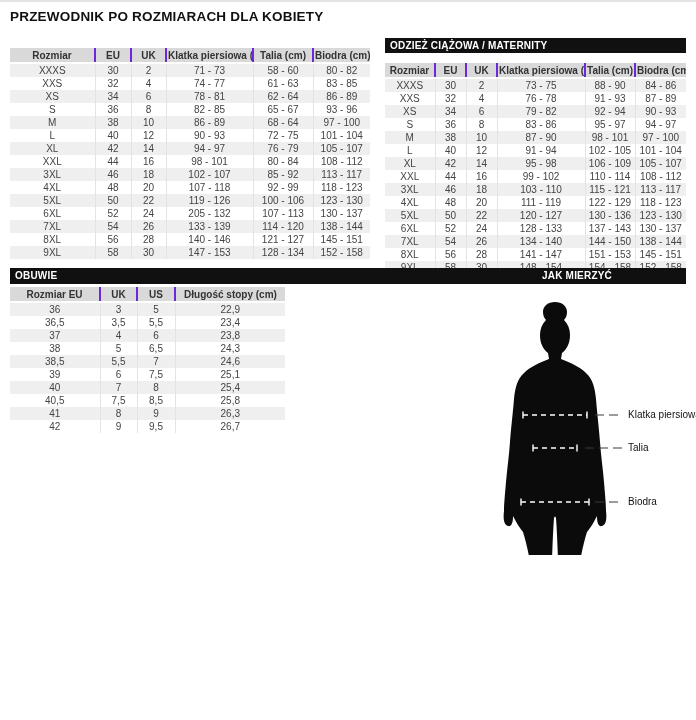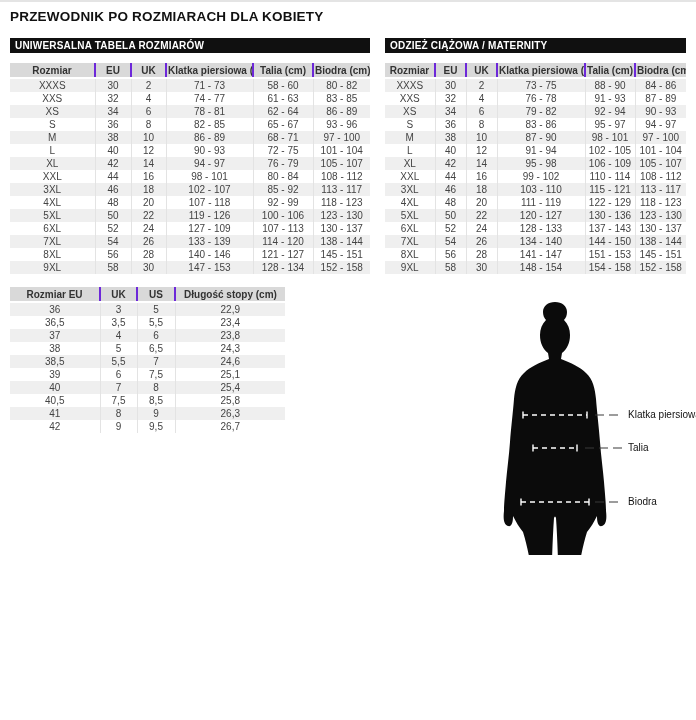--- a/index.html
+++ b/index.html
@@ -42,21 +42,20 @@
 </style>
 </head>
 <body>
 
 <div class="page">
   <div class="top-rule"></div>
 
   <div class="page-title">PRZEWODNIK PO ROZMIARACH DLA KOBIETY</div>
 
   <div class="section tbl-universal">
-    <div class="section-bar">UNIWERSALNA TABELA ROZMIARÓW</div>
   <table class="grid">
         <colgroup>
           <col style="width: 85px;">
           <col style="width: 36px;">
           <col style="width: 35px;">
           <col style="width: 87px;">
           <col style="width: 60px;">
           <col style="width: 57px;">
         </colgroup>
         <thead>
@@ -100,21 +99,21 @@
             <td>8</td>
             <td>82 - 85</td>
             <td>65 - 67</td>
             <td>93 - 96</td>
           </tr>
           <tr>
             <td>M</td>
             <td>38</td>
             <td>10</td>
             <td>86 - 89</td>
-            <td>68 - 71</td>
+            <td>68 - 64</td>
             <td>97 - 100</td>
           </tr>
           <tr>
             <td>L</td>
             <td>40</td>
             <td>12</td>
             <td>90 - 93</td>
             <td>72 - 75</td>
             <td>101 - 104</td>
           </tr>
@@ -155,21 +154,21 @@
             <td>50</td>
             <td>22</td>
             <td>119 - 126</td>
             <td>100 - 106</td>
             <td>123 - 130</td>
           </tr>
           <tr>
             <td>6XL</td>
             <td>52</td>
             <td>24</td>
-            <td>127 - 109</td>
+            <td>205 - 132</td>
             <td>107 - 113</td>
             <td>130 - 137</td>
           </tr>
           <tr>
             <td>7XL</td>
             <td>54</td>
             <td>26</td>
             <td>133 - 139</td>
             <td>114 - 120</td>
             <td>138 - 144</td>
@@ -333,20 +332,24 @@
             <td>58</td>
             <td>30</td>
             <td>148 - 154</td>
             <td>154 - 158</td>
             <td>152 - 158</td>
           </tr>
         </tbody>
       </table>
     </div>
 
+  <div class="bottom-bar">
+    <span class="bar-left">OBUWIE</span>
+    <span class="bar-right">JAK MIERZYĆ</span>
+  </div>
 
   <div class="section tbl-footwear">
       <table class="grid">
         <colgroup>
           <col style="width: 90px;">
           <col style="width: 37px;">
           <col style="width: 38px;">
           <col style="width: 110px;">
         </colgroup>
         <thead>

